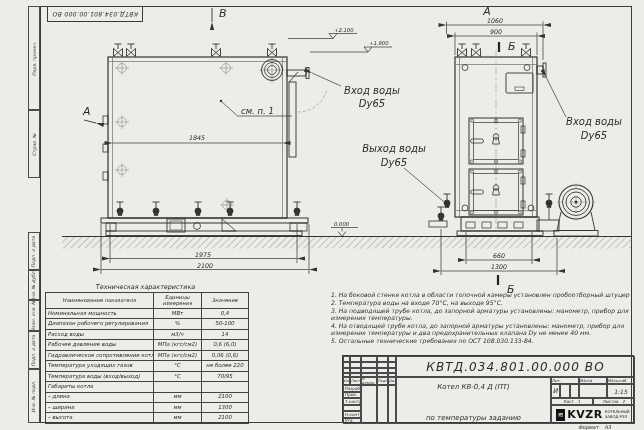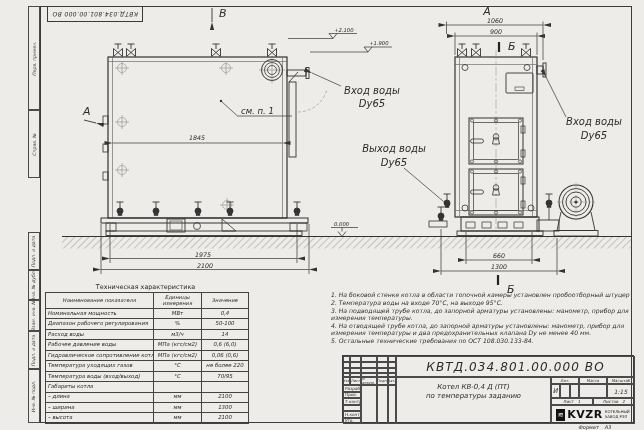--- a/index.html
+++ b/index.html
@@ -19,36 +19,36 @@
   
   svg.draw{left:0;top:0;width:644px;height:430px;position:absolute;}
   svg.draw text{font-family:"DejaVu Sans",sans-serif;font-style:italic;fill:#2b2b2b;}
   .t-dim{font-size:6.3px;}
   .t-lvl{font-size:5.3px;}
   .t-big{font-size:11px;font-weight:500;}
   .t-note{font-size:8.5px;}
   .t-lbl{font-size:10px;}
   
   .spec{left:45px;top:283px;width:201px;}
-  .spec-title{text-align:center;font-size:6.4px;height:9px;}
+  .spec-title{text-align:center;font-size:6.4px;font-style:italic;height:9px;}
   table.spec-t{border-collapse:collapse;width:201px;table-layout:fixed;}
   table.spec-t td,table.spec-t th{border:0.8px solid #434343;font-weight:normal;font-style:italic;
       font-size:5.4px;padding:0 0 0 2px;overflow:hidden;white-space:nowrap;line-height:1.05;}
   table.spec-t th{text-align:center;padding:0;font-size:5.2px;white-space:normal;}
   table.spec-t td.c{text-align:center;padding:0;}
   table.spec-t tr{height:10.45px;}
   table.spec-t tr.hdr{height:16px;}
   td.sub{padding-left:10px;}
   
   .notes{left:331px;top:292px;width:303px;font-size:6.1px;font-style:italic;line-height:1.14;color:#2e2e2e;}
   .notes div{margin:0 0 1px 0;}
   
   .tb{left:342px;top:355px;width:292px;height:68px;border:1.3px solid #3a3a3a;box-sizing:border-box;}
   .tb .cell{position:absolute;border:0.7px solid #4a4a4a;box-sizing:border-box;overflow:hidden;
-            font-style:italic;display:flex;align-items:center;}
+            font-style:italic;display:flex;align-items:center;justify-content:space-between;}
   .tb .ctr{justify-content:center;}
   .doc-num{font-size:12px;letter-spacing:1.1px;white-space:nowrap;}
   .prod{flex-direction:column;justify-content:flex-start;padding-top:5px;font-size:7px;line-height:1.35;text-align:center;}
   .tiny{font-size:3.6px;justify-content:center;}
   .sig{font-size:4.2px;padding-left:1px;}
   .logo-row{display:flex;align-items:center;justify-content:center;gap:2px;width:100%;}
   .logo-mark{width:9px;height:12px;background:#111;color:#fff;font-size:7px;display:flex;
              align-items:center;justify-content:center;font-style:normal;}
   .logo-txt{font-size:11px;font-weight:bold;font-style:normal;letter-spacing:.5px;color:#111;}
   .company{font-size:3.8px;line-height:1.15;font-style:normal;color:#222;}

